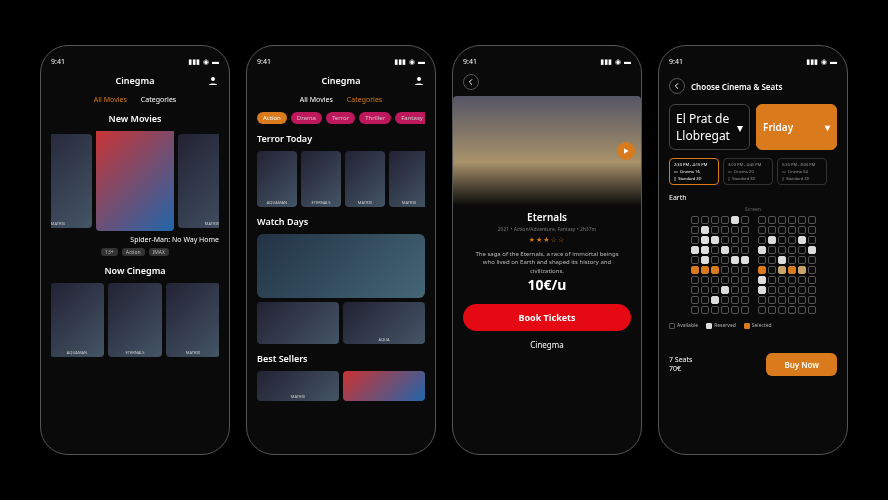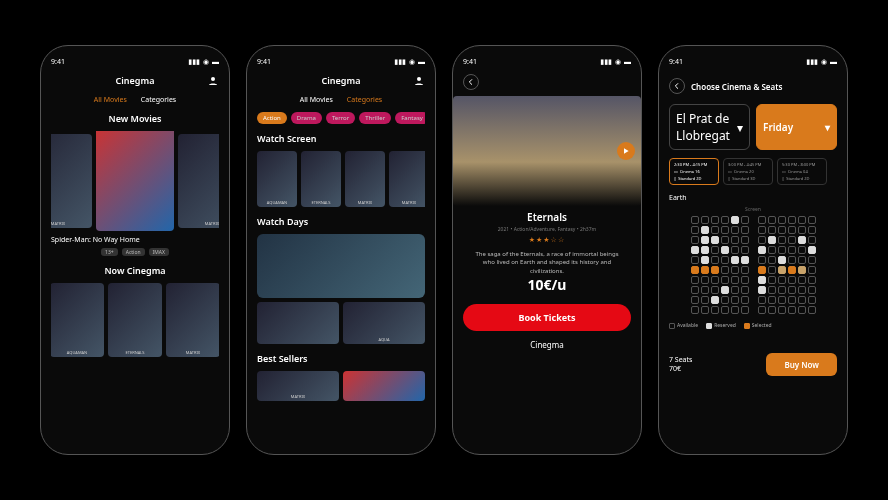--- a/index.html
+++ b/index.html
@@ -15,21 +15,21 @@
 .tabs span.active{color:#d97a1c}
 .section-title{font-size:9px;font-weight:600;margin-top:8px;text-align:center}
 .section-title.left{text-align:left}
 .poster-row{display:flex;gap:4px;margin-top:6px;overflow:hidden}
 .poster{flex:0 0 auto;border-radius:4px;background:linear-gradient(135deg,#223,#456);position:relative;display:flex;align-items:flex-end;justify-content:center;font-size:5px;color:#ccc;padding:2px}
 .poster.big{width:68px;height:94px}
 .poster.big.hero{width:78px;height:104px;background:linear-gradient(135deg,#c33,#26a);margin-top:-4px}
 .poster.med{width:54px;height:74px}
 .poster.sm{width:40px;height:56px}
 .poster .pname{font-size:4px;text-align:center}
-.caption{text-align:left;font-size:7px;margin-top:4px}
+.caption{text-align:right;font-size:7px;margin-top:4px}
 .tag-row{display:flex;justify-content:center;gap:4px;margin-top:4px}
 .tag{background:#333;border-radius:3px;padding:1px 4px;font-size:5px;color:#bbb}
 .genre-pills{display:flex;gap:4px;margin-top:8px;overflow:hidden}
 .pill{background:#be185d;border-radius:8px;padding:2px 6px;font-size:6px;color:#ccc}
 .pill.active{background:#d97a1c;color:#fff}
 .wide{width:100%;height:64px;border-radius:6px;background:linear-gradient(135deg,#234,#467);margin-top:6px}
 
 .detail-head{display:flex;justify-content:space-between;align-items:center;margin-top:6px}
 .back-btn{width:16px;height:16px;border:1px solid #555;border-radius:50%;display:flex;align-items:center;justify-content:center}
 .detail-hero{position:relative;height:110px;margin:6px -10px 0;background:linear-gradient(180deg,#556 0%,#a8926a 60%,#0a0a0a 100%);border-radius:4px;display:flex;align-items:center;justify-content:flex-end;padding-right:6px}
@@ -149,21 +149,21 @@
     <span>All Movies</span>
     <span class="active">Categories</span>
   </div>
   <div class="genre-pills">
     <span class="pill active">Action</span>
     <span class="pill">Drama</span>
     <span class="pill">Terror</span>
     <span class="pill">Thriller</span>
     <span class="pill">Fantasy</span>
   </div>
-  <div class="section-title left">Watch Screen</div>
+  <div class="section-title left">Terror Today</div>
   <div class="poster-row">
     <div class="poster sm">
         <span class="pname">AQUAMAN</span>
       </div>
     <div class="poster sm">
         <span class="pname">ETERNALS</span>
       </div>
     <div class="poster sm">
         <span class="pname">MATRIX</span>
       </div>

